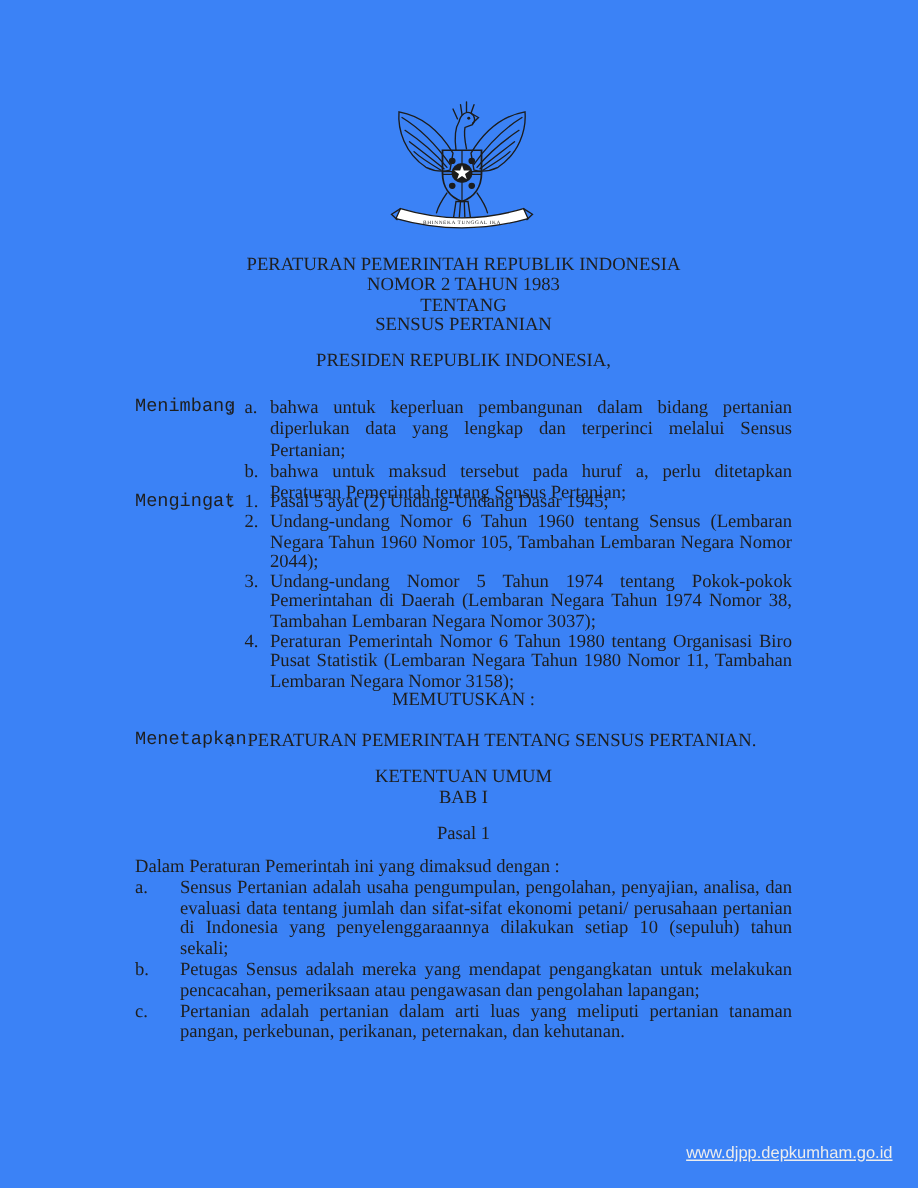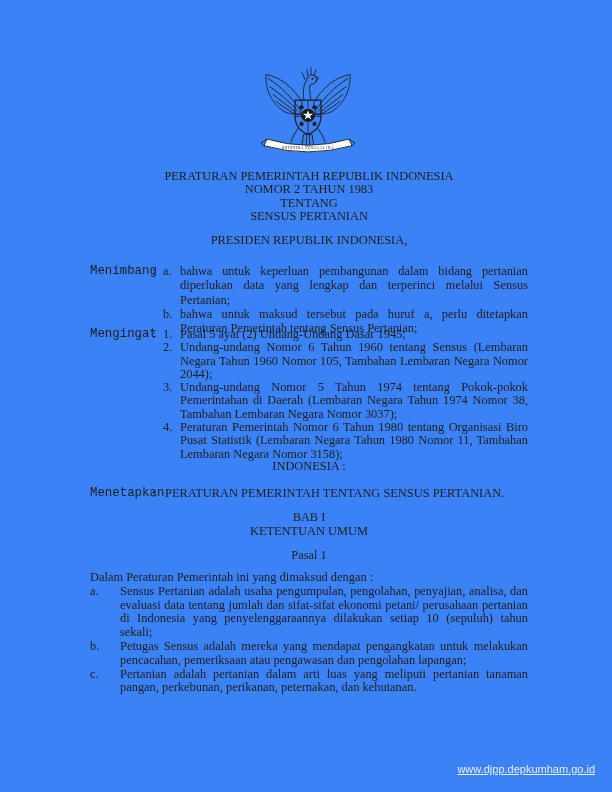--- a/index.html
+++ b/index.html
@@ -140,31 +140,31 @@
         <span>3.</span>
         <span class="c-text just">Undang-undang Nomor 5 Tahun 1974 tentang Pokok-pokok Pemerintahan di Daerah (Lembaran Negara Tahun 1974 Nomor 38, Tambahan Lembaran Negara Nomor 3037);</span>
       </div>
       <div class="c-item">
         <span>4.</span>
         <span class="c-text just">Peraturan Pemerintah Nomor 6 Tahun 1980 tentang Organisasi Biro Pusat Statistik (Lembaran Negara Tahun 1980 Nomor 11, Tambahan Lembaran Negara Nomor 3158);</span>
       </div>
     </div>
   </div>
 
-  <div class="abs content-col centered memutuskan">INDONESIA :</div>
+  <div class="abs content-col centered memutuskan">MEMUTUSKAN :</div>
 
   <div class="abs content-col clause clause-menetapkan menetapkan">
     <div class="c-label">Menetapkan</div>
     <div>:</div>
     <div>PERATURAN PEMERINTAH TENTANG SENSUS PERTANIAN.</div>
   </div>
 
   <div class="abs content-col centered bab-block">
+    <div>KETENTUAN UMUM</div>
     <div>BAB I</div>
-    <div>KETENTUAN UMUM</div>
   </div>
 
   <div class="abs content-col centered pasal-heading">Pasal 1</div>
 
   <div class="abs content-col body-block">
     <div>Dalam Peraturan Pemerintah ini yang dimaksud dengan :</div>
     <div class="def-item">
       <span>a.</span>
       <span class="c-text just">Sensus Pertanian adalah usaha pengumpulan, pengolahan, penyajian, analisa, dan evaluasi data tentang jumlah dan sifat-sifat ekonomi petani/ perusahaan pertanian di Indonesia yang penyelenggaraannya dilakukan setiap 10 (sepuluh) tahun sekali;</span>
     </div>

